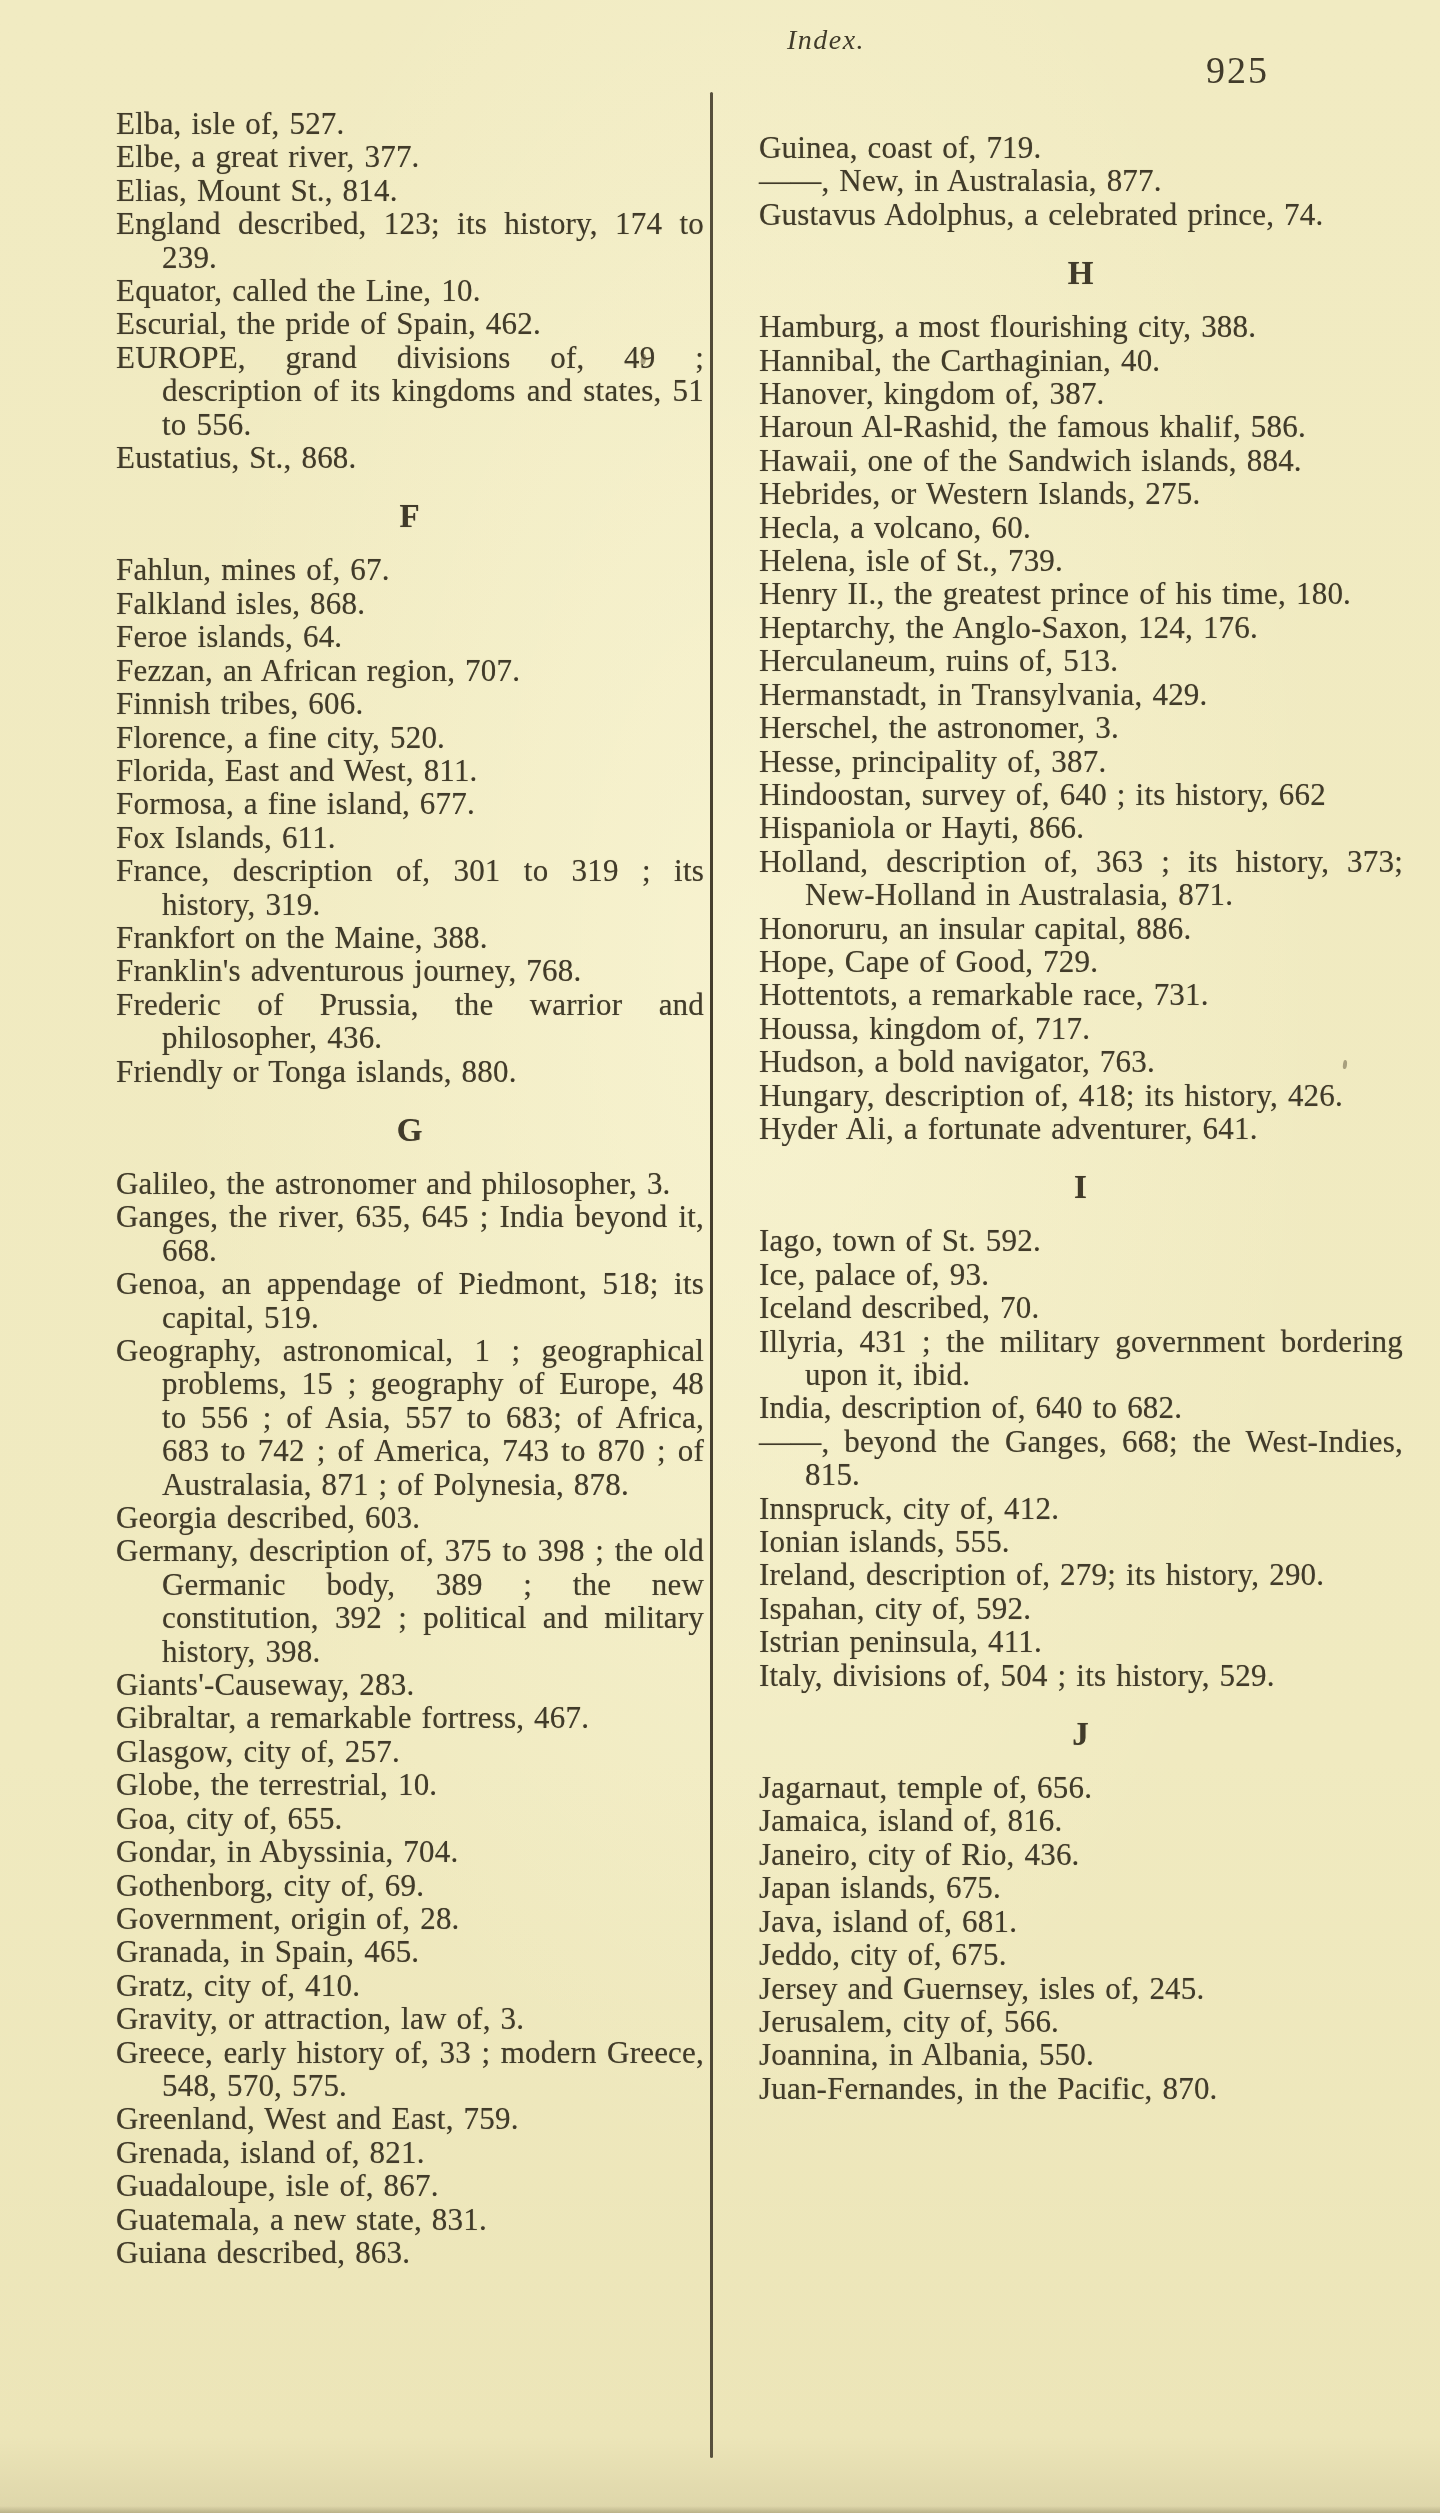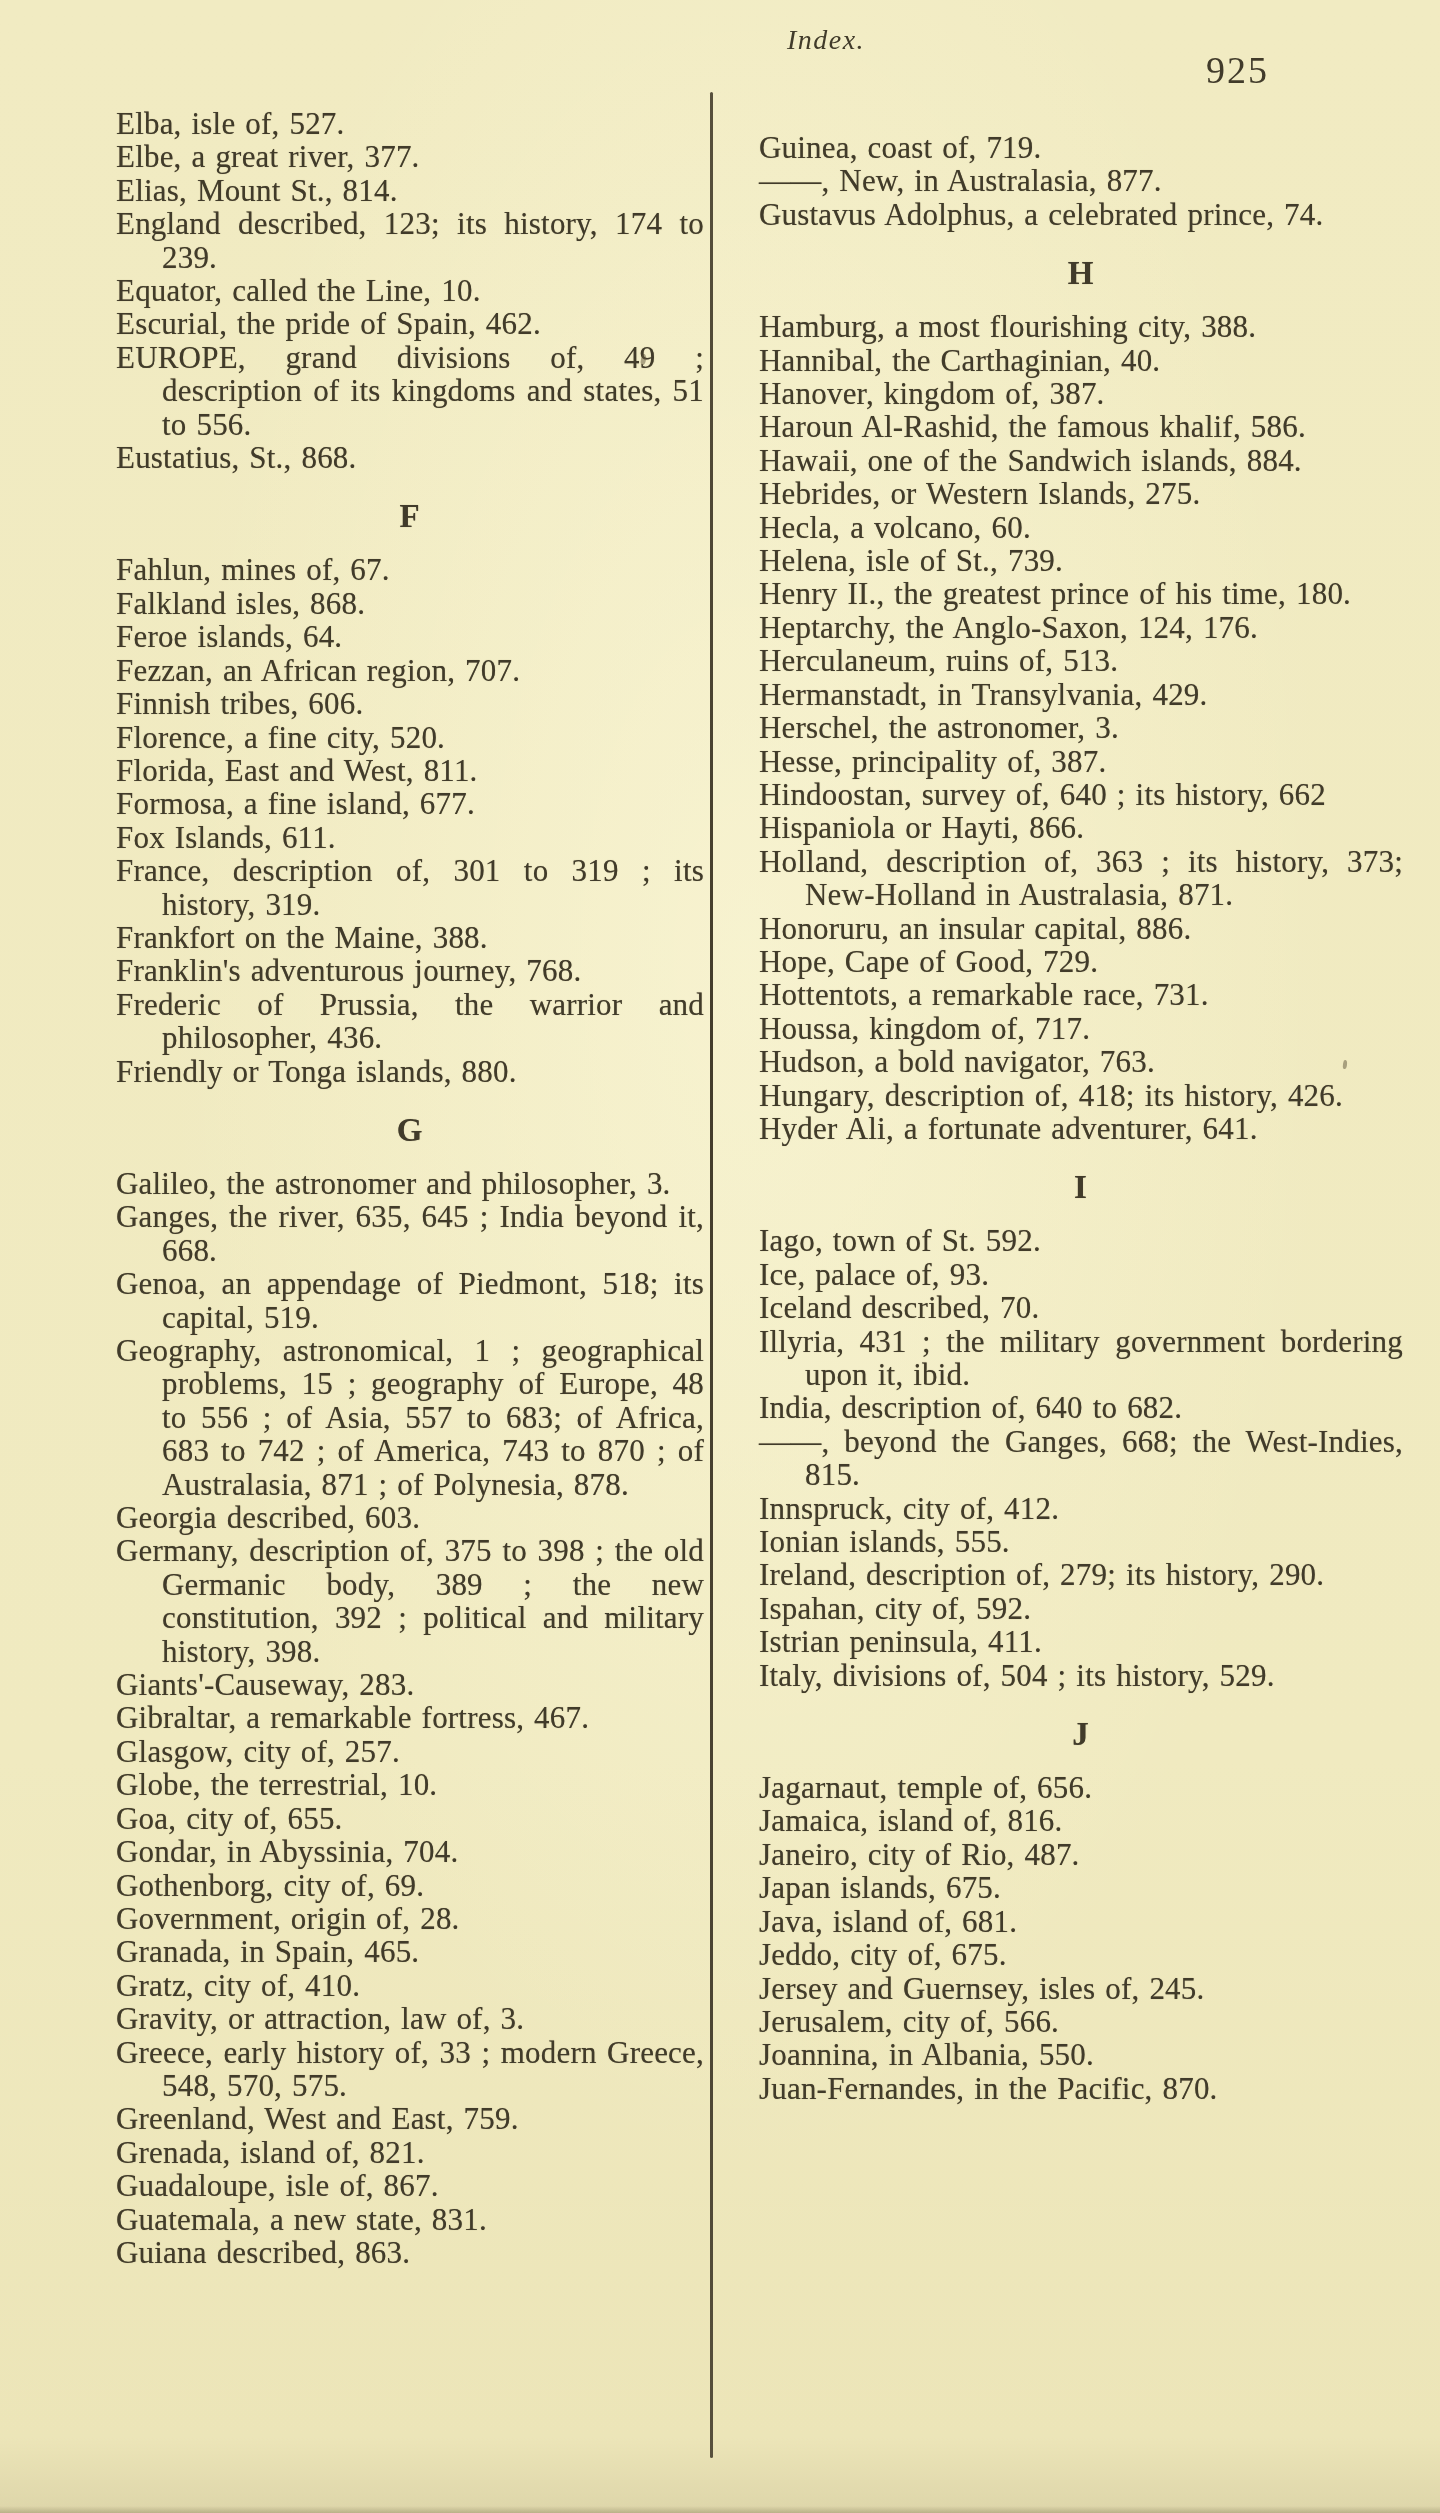--- a/index.html
+++ b/index.html
@@ -175,21 +175,21 @@
         <p class="entry">Ionian islands, 555.</p>
         <p class="entry">Ireland, description of, 279; its history, 290.</p>
         <p class="entry">Ispahan, city of, 592.</p>
         <p class="entry">Istrian peninsula, 411.</p>
         <p class="entry">Italy, divisions of, 504 ; its history, 529.</p>
       </div>
       <div class="section">
         <div class="letter-heading">J</div>
         <p class="entry">Jagarnaut, temple of, 656.</p>
         <p class="entry">Jamaica, island of, 816.</p>
-        <p class="entry">Janeiro, city of Rio, 487.</p>
+        <p class="entry">Janeiro, city of Rio, 436.</p>
         <p class="entry">Japan islands, 675.</p>
         <p class="entry">Java, island of, 681.</p>
         <p class="entry">Jeddo, city of, 675.</p>
         <p class="entry">Jersey and Guernsey, isles of, 245.</p>
         <p class="entry">Jerusalem, city of, 566.</p>
         <p class="entry">Joannina, in Albania, 550.</p>
         <p class="entry">Juan-Fernandes, in the Pacific, 870.</p>
       </div>
     </div>
   <div class="paper-speck speck-1"></div>

